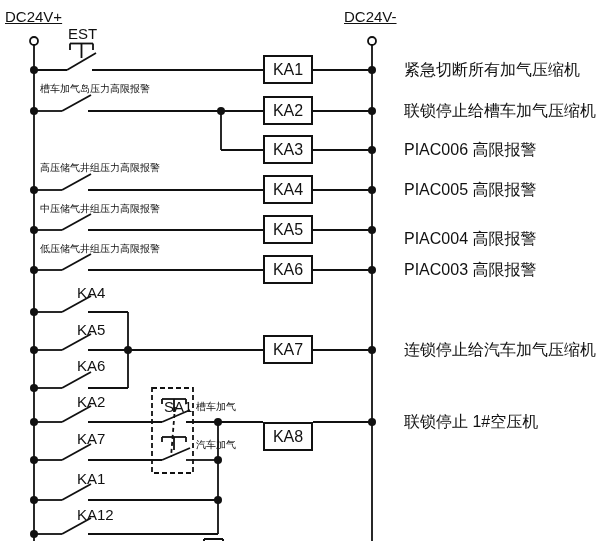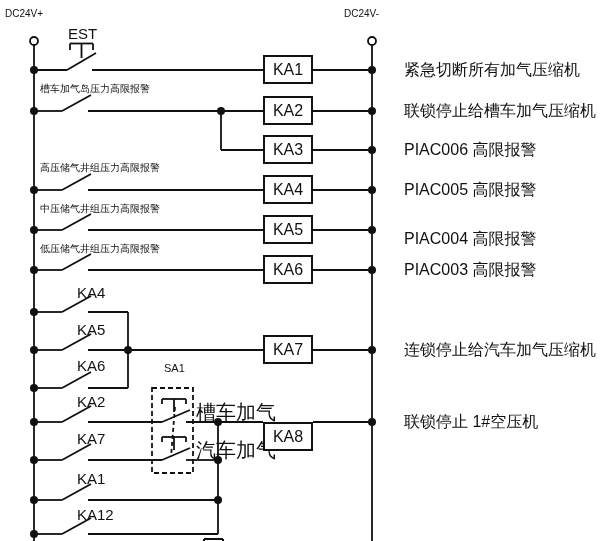--- a/index.html
+++ b/index.html
@@ -2,26 +2,26 @@
 <html><head>
 <meta charset="utf-8">
 <style>
   html,body{margin:0;padding:0;background:#ffffff;}
   #canvas{
     position:relative;width:608px;height:541px;background:#ffffff;overflow:hidden;
     font-family:"Liberation Sans","DejaVu Sans",sans-serif;color:#111;
   }
   #wiring{position:absolute;left:0;top:0;}
   .lbl{position:absolute;white-space:nowrap;line-height:1;color:#111;}
-  .rail-lbl{font-size:10px;}
+  .rail-lbl{font-size:15px;text-decoration:underline;}
   .est-lbl{font-size:15px;}
   .cn-lbl{font-size:10px;}
   .ka-lbl{font-size:15px;}
-  .sa-lbl{font-size:11px;}
-  .pos-lbl{font-size:20px;}
+  .sa-lbl{font-size:15px;margin-top:36px;}
+  .pos-lbl{font-size:10px;}
   .desc-lbl{font-size:16px;}
   .coil{
     position:absolute;left:263px;width:50px;height:29px;box-sizing:border-box;
     border:2px solid #111;background:#fff;display:flex;align-items:center;justify-content:center;
     font-size:16px;color:#111;
   }
 </style>
 </head>
 <body>
 

